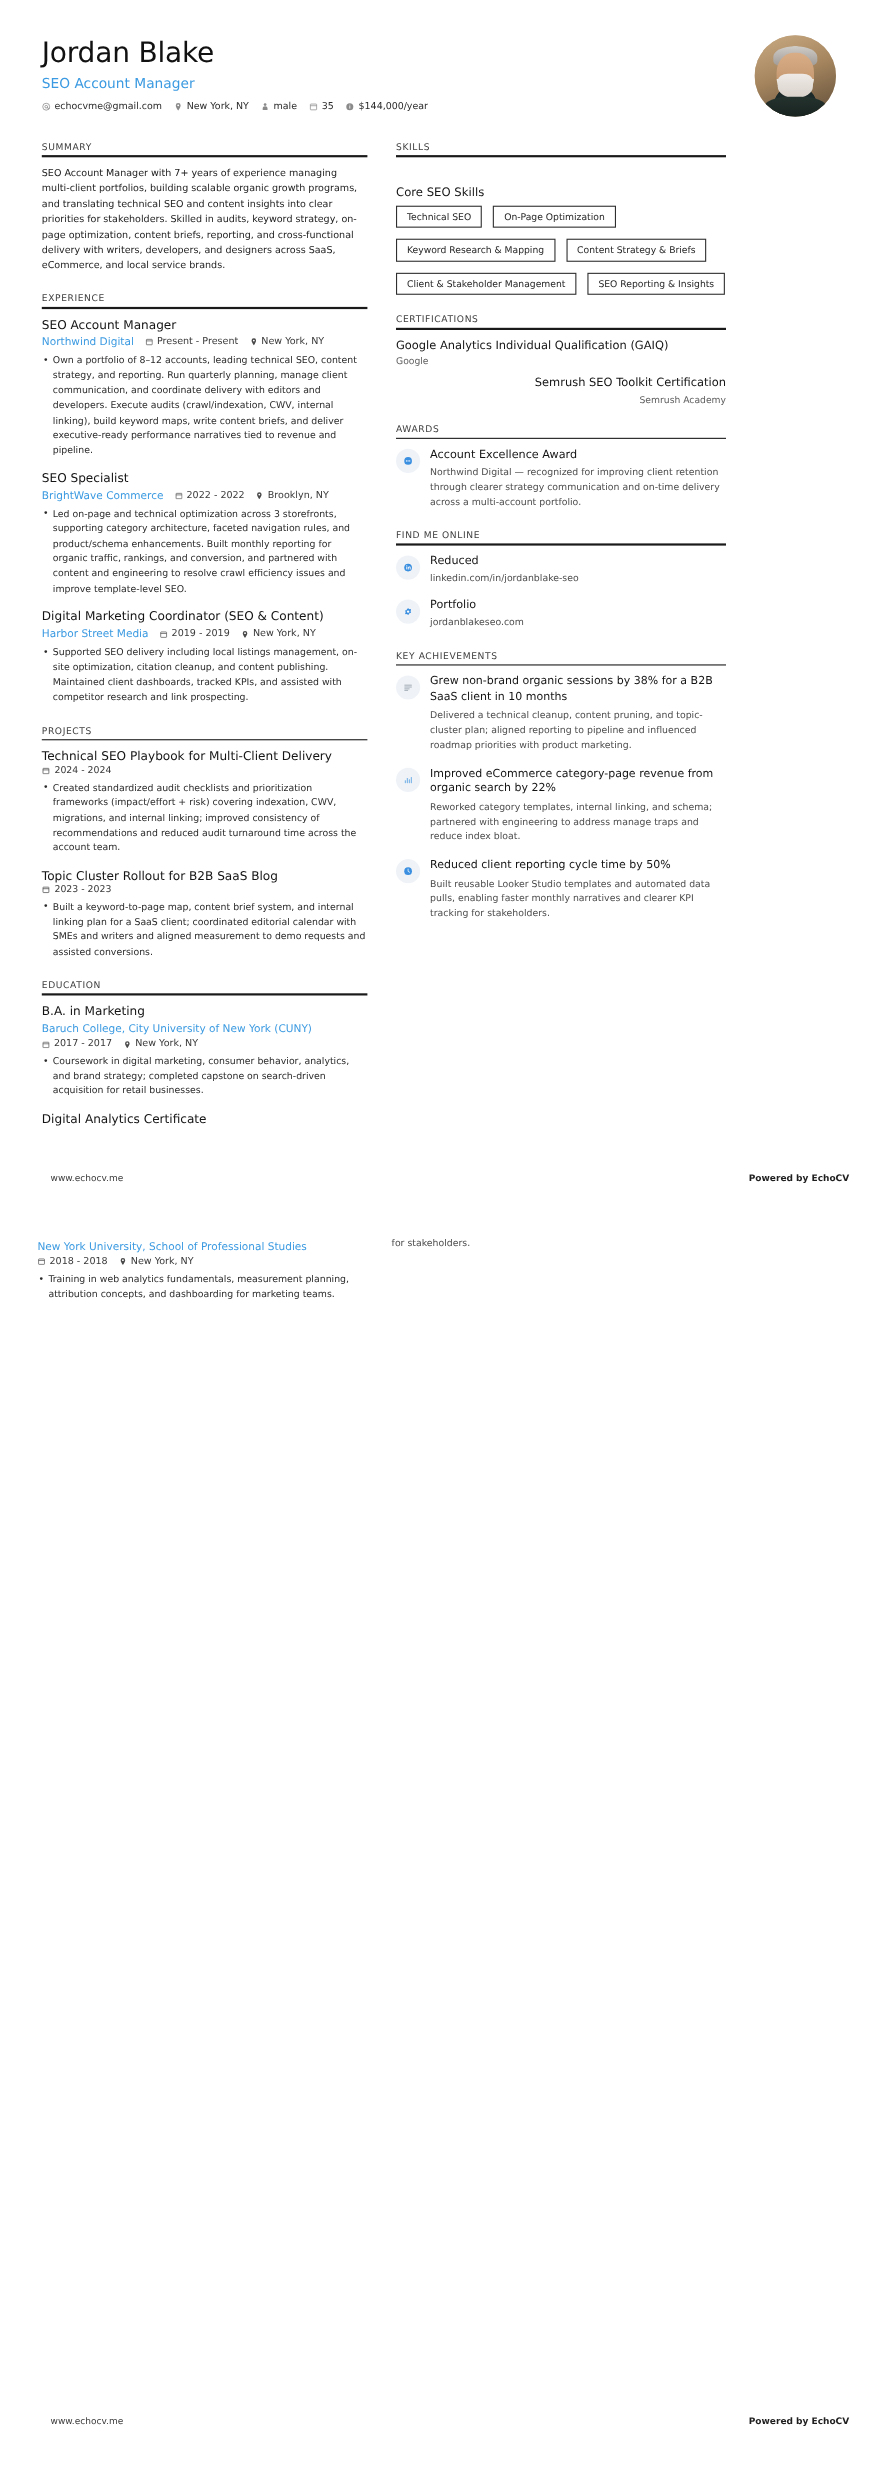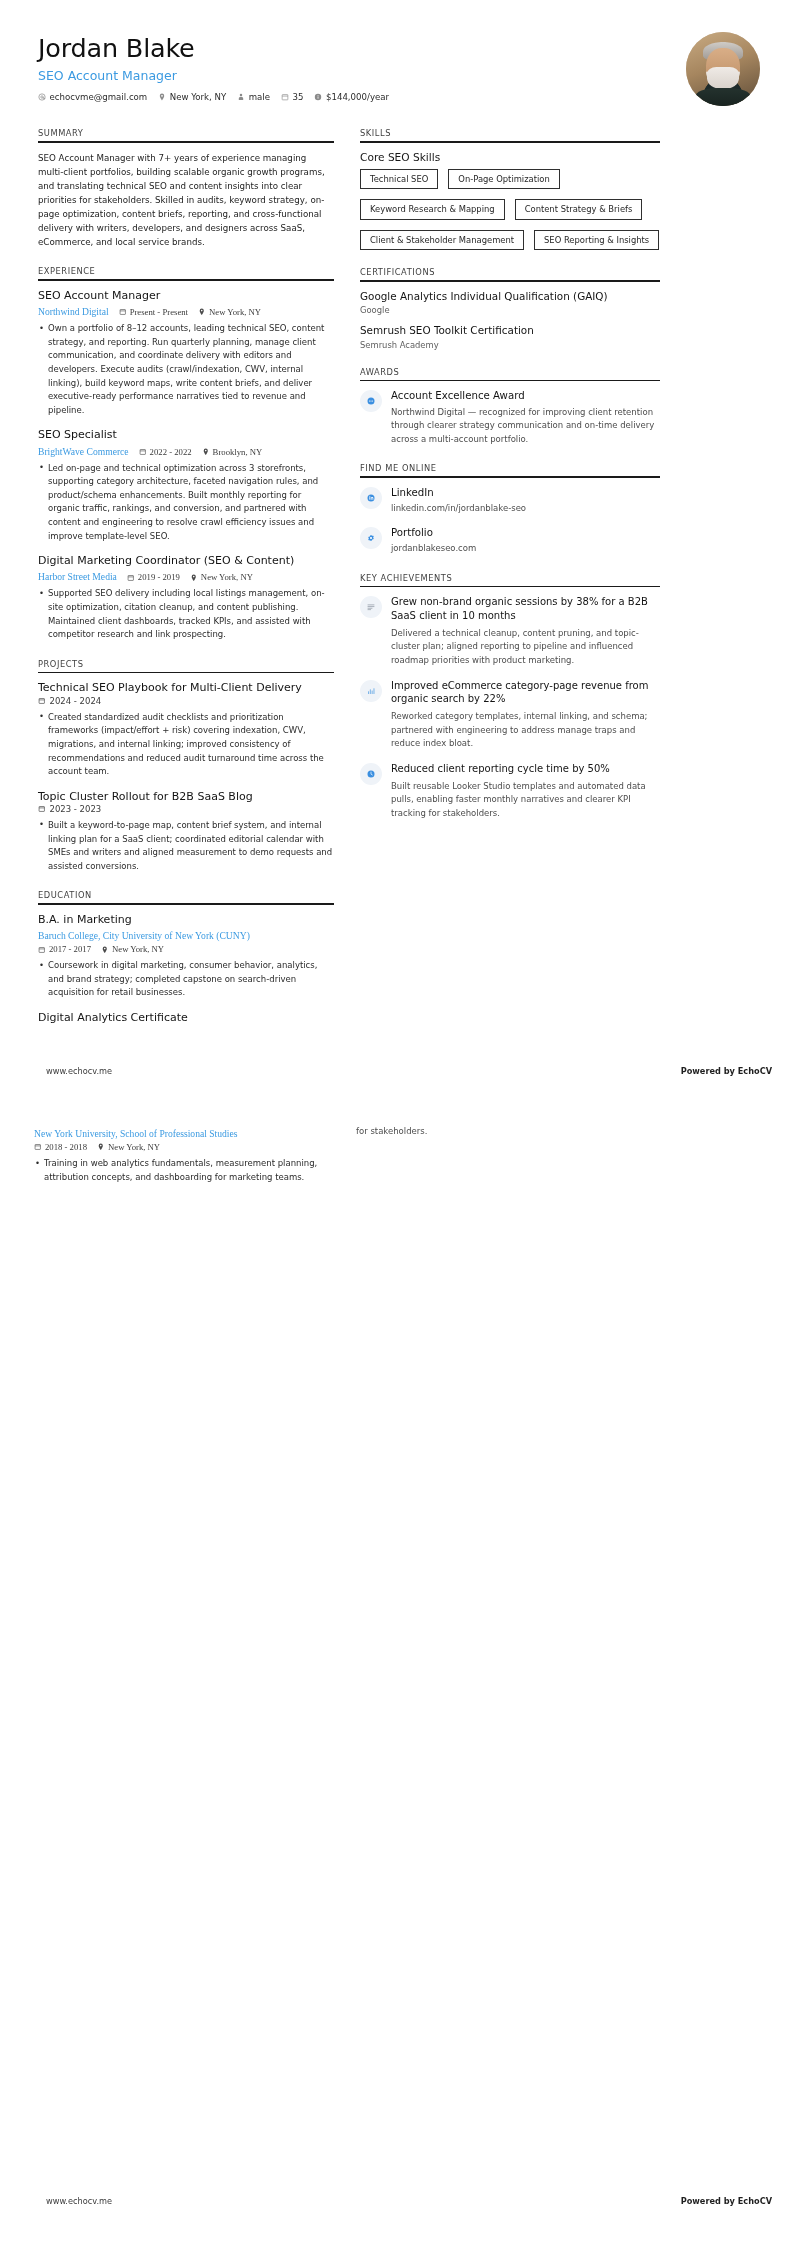--- a/index.html
+++ b/index.html
@@ -111,23 +111,23 @@
 
   .entry { margin-bottom: 11px; }
   .entry:last-child { margin-bottom: 0; }
   .entry-title {
     font-size: 11px;
     color: #141414;
     font-weight: 400;
     line-height: 1.3;
   }
   .entry-meta {
-    display: flex; align-items: flex-end; flex-wrap: wrap;
+    display: flex; align-items: flex-start; flex-wrap: wrap;
     gap: 10px; margin-top: 3px;
-    font-size: 8.7px; color: #3a3a3a; font-family: Liberation Serif, serif;
+    font-size: 8.7px; color: #3a3a3a;
   }
   .org { color: #3b9ae1; font-size: 9.6px; }
   .meta-chip { display: flex; align-items: center; gap: 3.5px; white-space: nowrap; }
   .meta-chip svg { width: 7.5px; height: 7.5px; color: #4a4a4a; display: block; }
   .bullets { margin-top: 5px; padding-left: 0; list-style: none; }
   .bullets li {
     position: relative;
     padding-left: 10px;
     font-size: 8.5px;
     line-height: 1.6;
@@ -141,35 +141,35 @@
   }
 
   .proj-dates {
     display: flex; align-items: center; gap: 4px;
     font-size: 8.5px; color: #3a3a3a; margin-top: 0;
   }
   .proj-dates svg { width: 7.5px; height: 7.5px; display: block; }
 
   
   .skill-group-title {
-    font-size: 10.6px; color: #161616; margin-bottom: 6px; font-weight: 400;
+    font-size: 10.6px; color: #161616; margin-bottom: 6px; font-weight: 400; margin-top: 18px;
   }
   .chips { display: flex; flex-wrap: wrap; gap: 10px; }
   .chip {
     border: 1px solid #2f2f2f;
     padding: 4px 9px;
     font-size: 8.4px;
     color: #262626;
     background: #fff;
     white-space: nowrap;
     line-height: 1.25;
   }
 
   .cert { margin-bottom: 9px; }
-  .cert:last-child { margin-bottom: 16px; }
+  .cert:last-child { margin-bottom: 16px; text-align: right; }
   .cert-name { font-size: 10.4px; color: #141414; line-height: 1.3; }
   .cert-issuer { font-size: 8.4px; color: #5e5e5e; margin-top: 2px; }
 
   .icon-row { display: flex; gap: 9px; align-items: flex-start; margin-bottom: 10px; }
   .icon-badge {
     width: 22px; height: 22px; border-radius: 50%;
     background: #eff3f8;
     flex: 0 0 auto;
     display: flex; align-items: center; justify-content: center;
     margin-top: 1px;
@@ -488,21 +488,21 @@
           <div class="icon-row">
             <div class="icon-badge">
               <svg viewBox="0 0 16 16" fill="#3b8fe0">
                   <circle cx="8" cy="8" r="5.6"></circle>
                   <rect x="5.4" y="6.6" width="1.3" height="4" fill="#fff"></rect>
                   <circle cx="6.05" cy="5.2" r="0.8" fill="#fff"></circle>
                   <path d="M7.6 10.6V6.6h1.2v.6c.3-.5.9-.7 1.4-.7 1 0 1.5.6 1.5 1.8v2.3h-1.3V8.5c0-.6-.2-.9-.7-.9s-.8.35-.8.95v2.05z" fill="#fff"></path>
                 </svg>
             </div>
             <div class="txt">
-              <div class="icon-title">LinkedIn</div>
+              <div class="icon-title">Reduced</div>
               <div class="icon-sub">linkedin.com/in/jordanblake-seo</div>
             </div>
           </div>
           <div class="icon-row">
             <div class="icon-badge">
               <svg viewBox="0 0 16 16" fill="#3b8fe0">
                   <path d="M8 3.1 9.1 4a4.9 4.9 0 0 1 1.25.52l1.38-.2.7 1.22-.85 1.1a4.9 4.9 0 0 1 0 1.06l.85 1.1-.7 1.22-1.38-.2A4.9 4.9 0 0 1 9.1 12L8 12.9 6.9 12a4.9 4.9 0 0 1-1.25-.52l-1.38.2-.7-1.22.85-1.1a4.9 4.9 0 0 1 0-1.06l-.85-1.1.7-1.22 1.38.2A4.9 4.9 0 0 1 6.9 4z"></path>
                   <circle cx="8" cy="8" r="1.7" fill="#fff"></circle>
                 </svg>
             </div>

